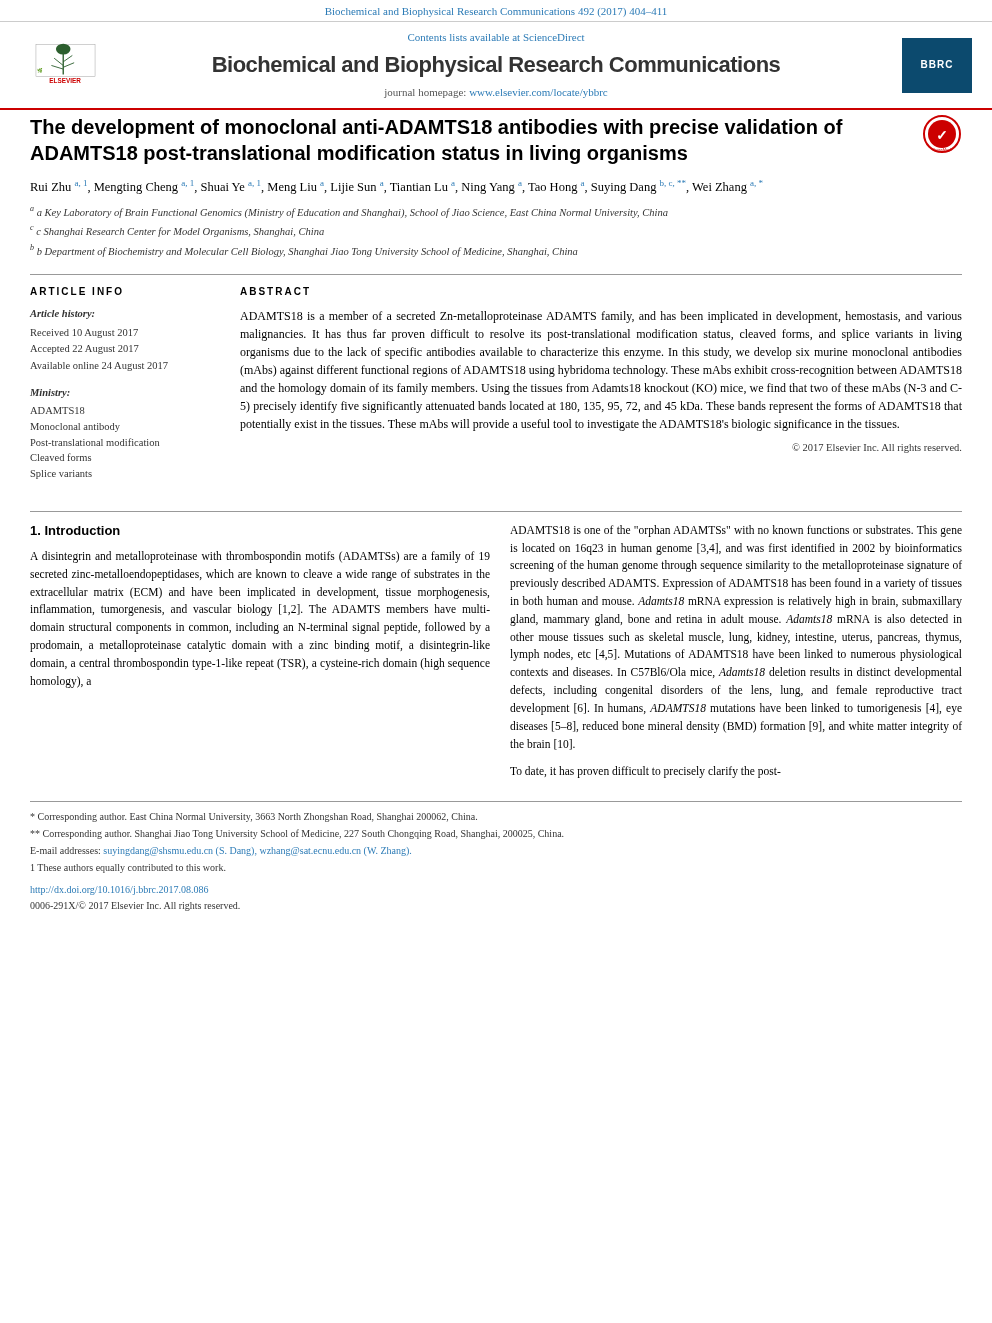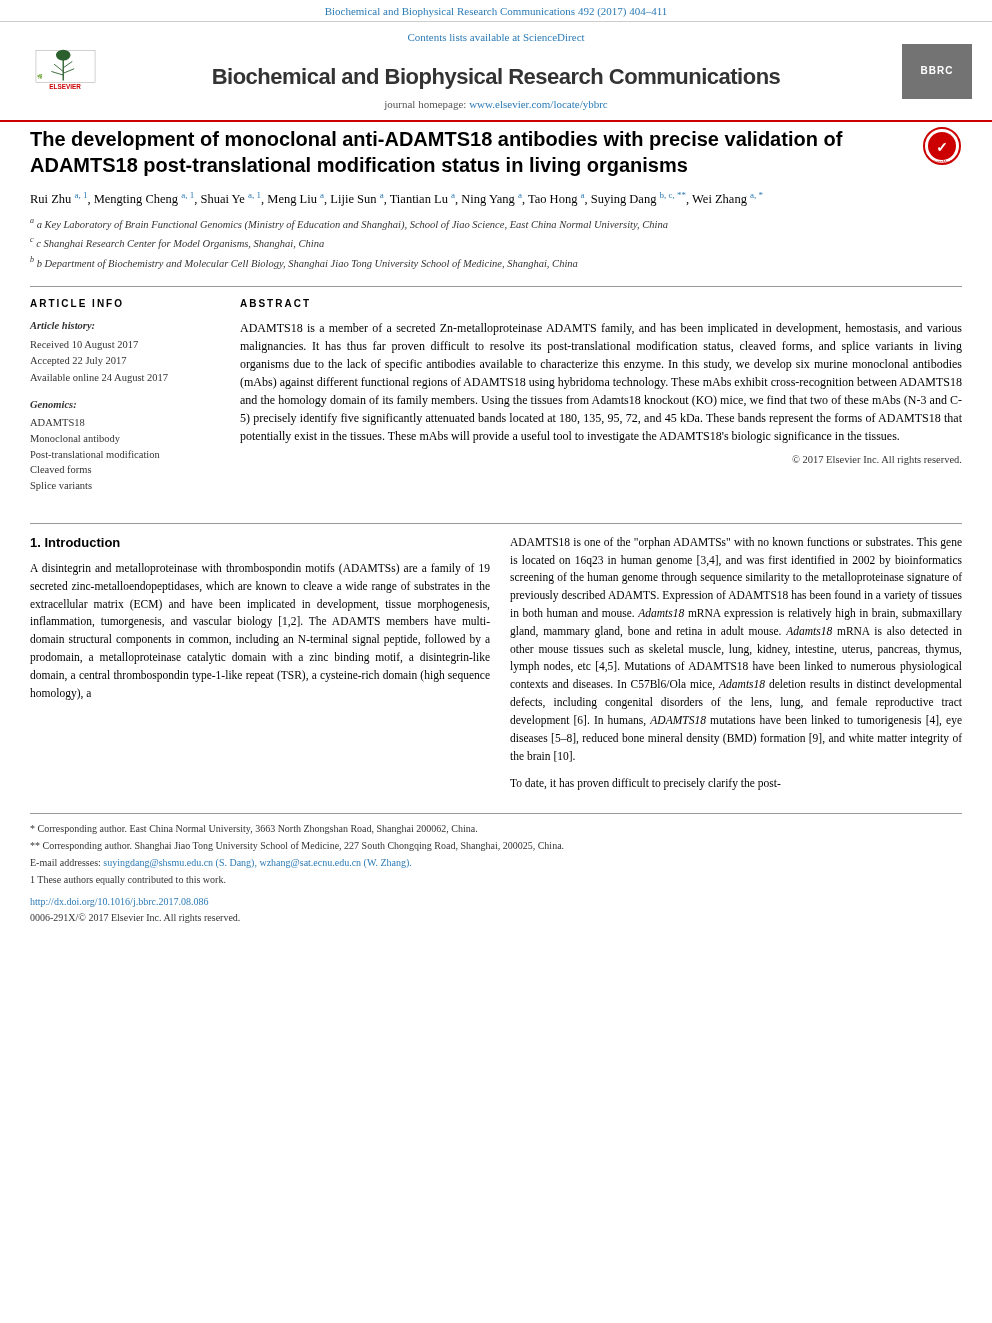--- a/index.html
+++ b/index.html
@@ -37,21 +37,21 @@
       flex-direction: column;
       align-items: center;
     }
     .journal-header-center {
       flex: 1;
       text-align: center;
     }
     .sciencedirect-link {
       font-size: 11px;
       color: #2c7bb6;
-      margin-bottom: 16px;
+      margin-bottom: 4px;
     }
     .journal-title-header {
       font-size: 22px;
       font-weight: bold;
       color: #333;
       font-family: Arial, sans-serif;
       letter-spacing: -0.5px;
     }
     .journal-homepage {
       font-size: 11px;
@@ -59,21 +59,21 @@
       margin-top: 4px;
     }
     .journal-header-right {
       width: 90px;
       display: flex;
       justify-content: flex-end;
     }
     .bbrc-logo {
       width: 70px;
       height: 55px;
-      background: #737373;
+      background: #0c4a6e;
       display: flex;
       align-items: center;
       justify-content: center;
       color: #fff;
       font-size: 10px;
       font-weight: bold;
       font-family: Arial, sans-serif;
       letter-spacing: 1px;
     }
     
@@ -325,25 +325,25 @@
 
     <hr class="divider">
 
     <div class="two-col">
 
       <div class="col-left">
         <div class="section-heading">ARTICLE INFO</div>
 
         <div class="article-history-label">Article history:</div>
         <div class="history-item">Received 10 August 2017</div>
-        <div class="history-item">Accepted 22 July 2017</div>
+        <div class="history-item">Accepted 22 August 2017</div>
         <div class="history-item">Available online 24 August 2017</div>
 
         <div class="keywords-section">
-          <div class="keywords-label">Genomics:</div>
+          <div class="keywords-label">Ministry:</div>
           <div class="keyword-item">ADAMTS18</div>
           <div class="keyword-item">Monoclonal antibody</div>
           <div class="keyword-item">Post-translational modification</div>
           <div class="keyword-item">Cleaved forms</div>
           <div class="keyword-item">Splice variants</div>
         </div>
       </div>
 
       <div class="col-right">
         <div class="section-heading">ABSTRACT</div>

